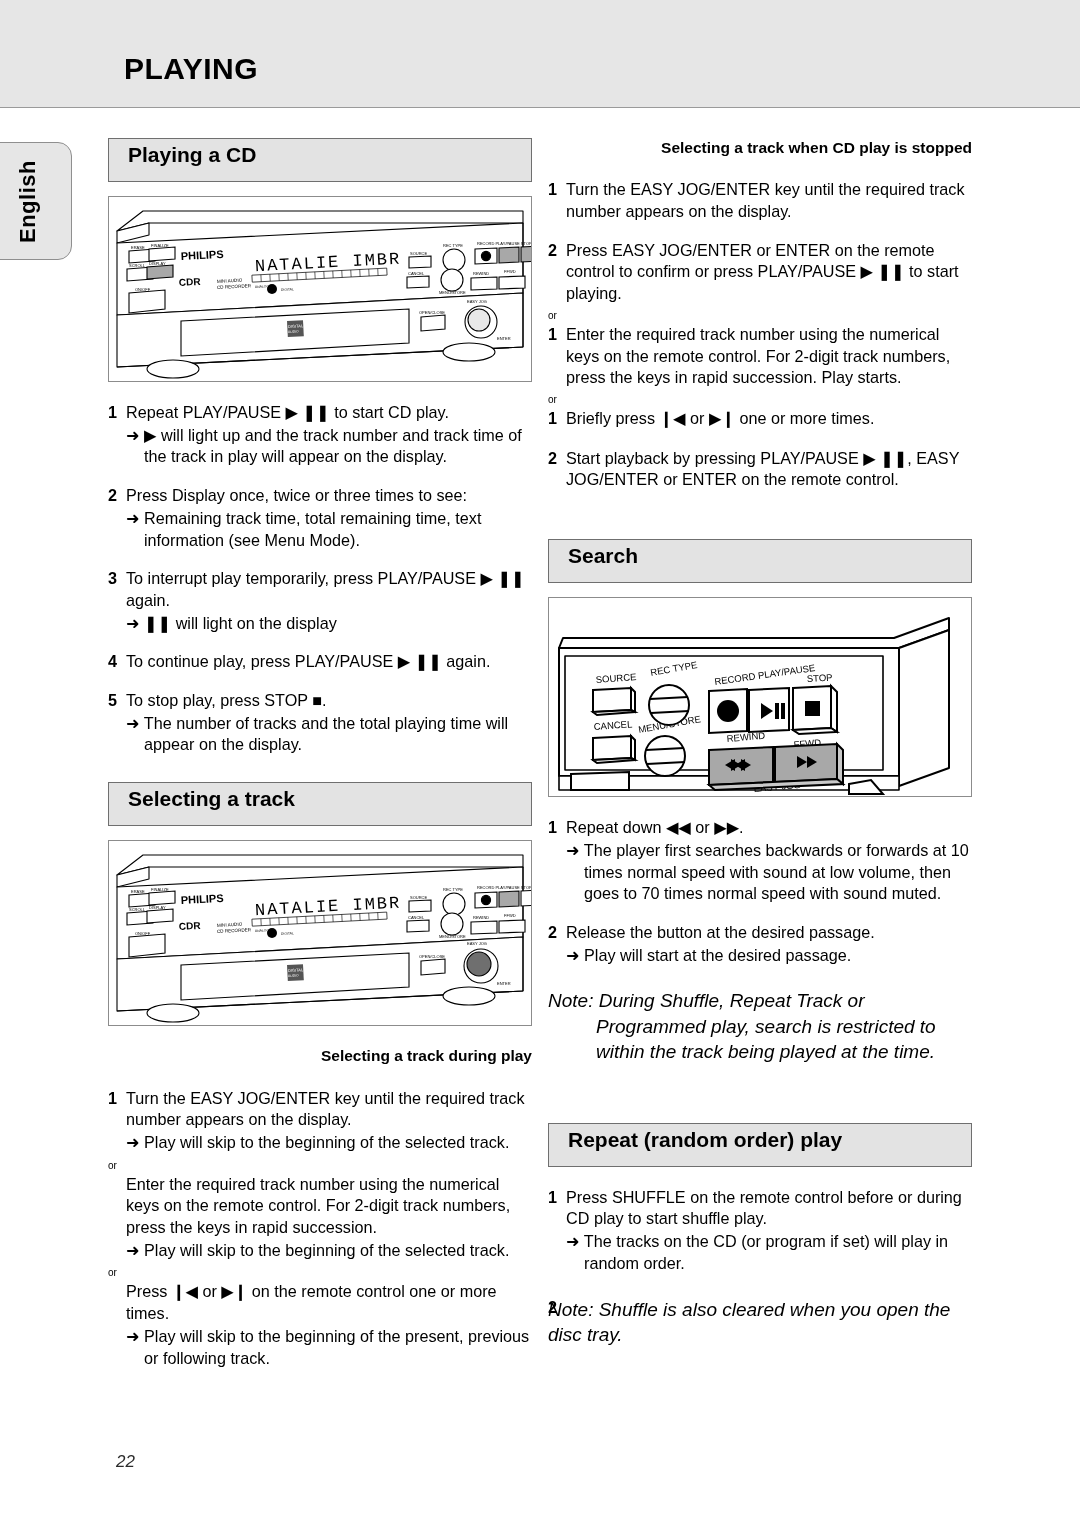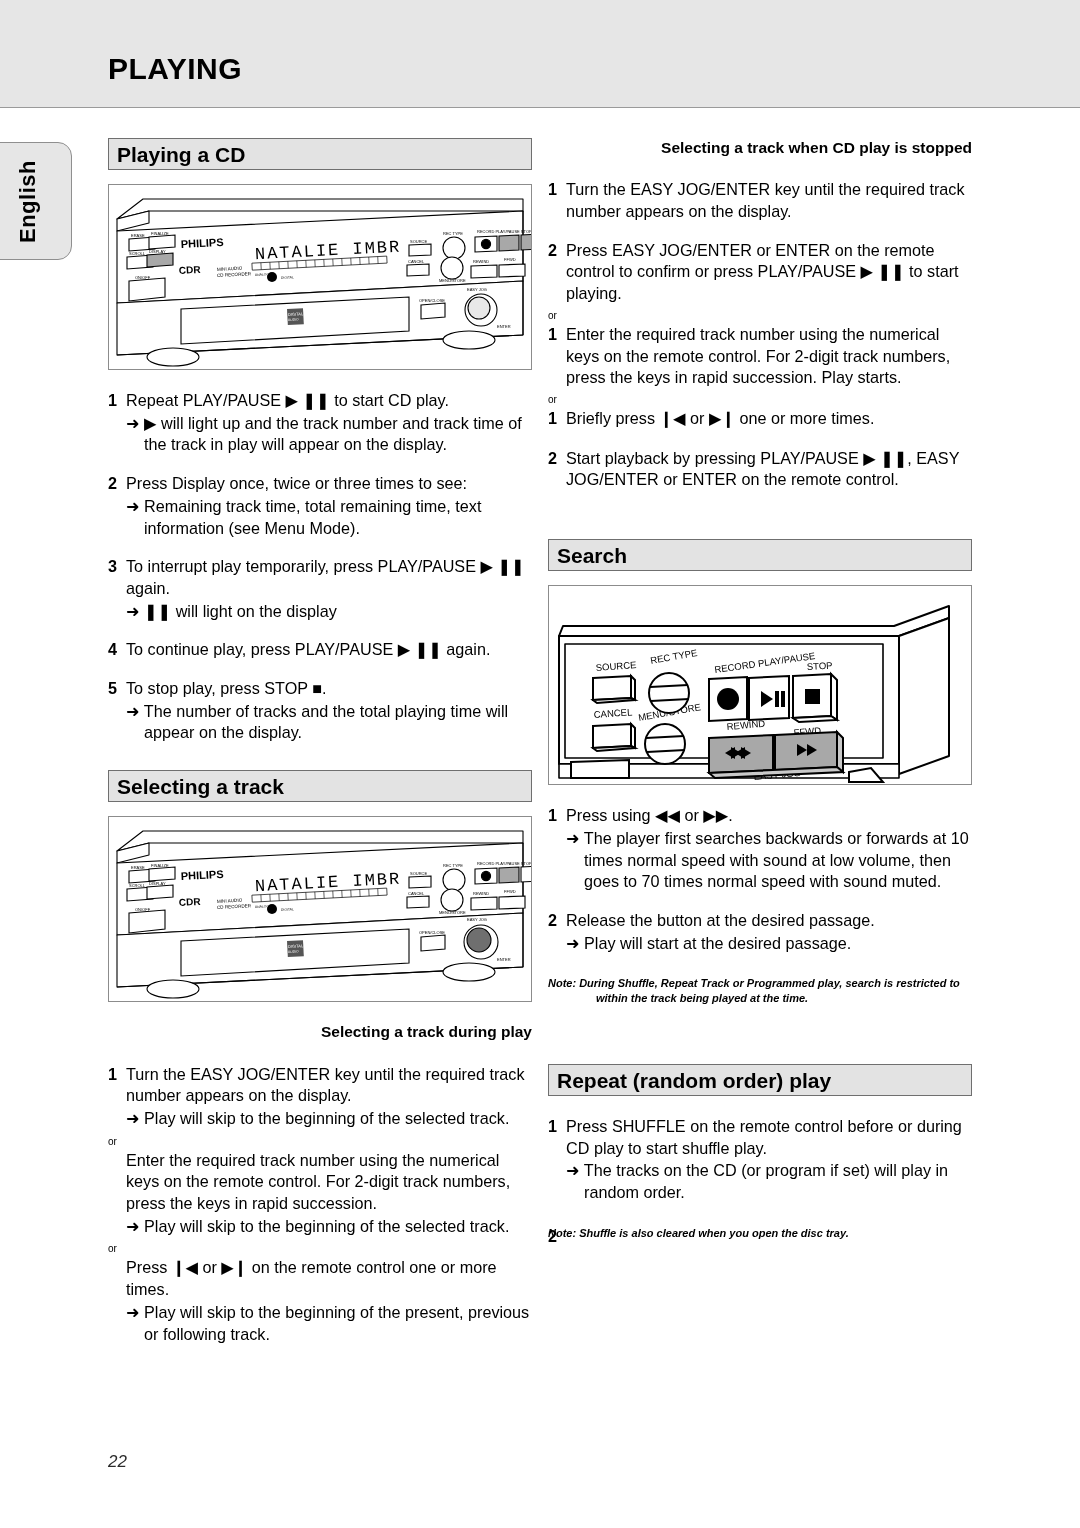--- a/index.html
+++ b/index.html
@@ -17,21 +17,21 @@
   
   .header-band {
     position: absolute;
     left: 0; top: 0;
     width: 1080px; height: 107px;
     background: #e6e6e6;
     border-bottom: 1px solid #9a9a9a;
   }
   .page-title {
     position: absolute;
-    left: 108px; top: 52px;
+    left: 124px; top: 52px;
     font-size: 30px;
     font-weight: bold;
     letter-spacing: 0.5px;
   }
 
   
   .side-tab {
     position: absolute;
     left: -18px; top: 142px;
     width: 90px; height: 118px;
@@ -63,23 +63,23 @@
   .col-right {
     position: absolute;
     left: 548px; top: 138px;
     width: 424px;
   }
 
   
   .sec-bar {
     border: 1px solid #6f6f6f;
     background: #e3e3e3;
-    height: 32px;
+    height: 44px;
     line-height: 31px;
-    padding-left: 8px;
+    padding-left: 19px;
     font-size: 21px;
     font-weight: bold;
     box-sizing: border-box;
     margin-bottom: 14px;
   }
 
   
   .sub-head {
     font-size: 15.5px;
     font-weight: bold;
@@ -111,46 +111,45 @@
     font-size: 10px;
     line-height: 1.3;
     margin: -12px 0 2px 0;
   }
   .cont-block {
     font-size: 16.2px;
     line-height: 1.34;
     margin: 0 0 17px 18px;
   }
   .note {
-    font-size: 11px;
+    font-size: 19px;
     line-height: 1.34;
     font-style: italic;
     margin: 22px 0 0 0;
     padding-left: 48px;
     text-indent: -48px;
-    font-weight: bold;
   }
   .note.flat { padding-left: 0; text-indent: 0; }
 
   
   .illus {
     border: 1px solid #8c8c8c;
     background: #fff;
     position: relative;
     overflow: hidden;
     box-sizing: border-box;
     margin-bottom: 20px;
   }
   .illus-deck { width: 424px; height: 186px; }
   .illus-search { width: 424px; height: 200px; }
 
   
   .page-num {
     position: absolute;
-    left: 108px; top: 1452px;
+    left: 116px; top: 1452px;
     font-size: 17px;
     font-style: italic;
     color: #2b2b2b;
   }
 </style>
 </head>
 <body>
 
 <div class="header-band"></div>
 <div class="page-title">PLAYING</div>
@@ -529,21 +528,21 @@
       </g>
 
       <g stroke="#000" stroke-width="2" fill="#fff">
         <path d="M300 186 L322 182 L334 196 L300 196 Z"></path>
       </g>
     </svg>
   </div>
 
   <div class="step">
     <span class="num">1</span>
-    <span>Press using ◀◀ or ▶▶.</span>
+    <span>Repeat down ◀◀ or ▶▶.</span>
     <span class="arrow-line">➜ The player first searches backwards or forwards at 10 times normal speed  with sound at low volume, then goes to 70 times normal speed with sound muted.</span>
   </div>
 
   <div class="step">
     <span class="num">2</span>
     <span>Release the button at the desired passage.</span>
     <span class="arrow-line">➜ Play will start at the desired passage.</span>
   </div>
 
   <div class="note">Note: During Shuffle, Repeat Track or Programmed play, search is restricted to within the track being played at the time.</div>

